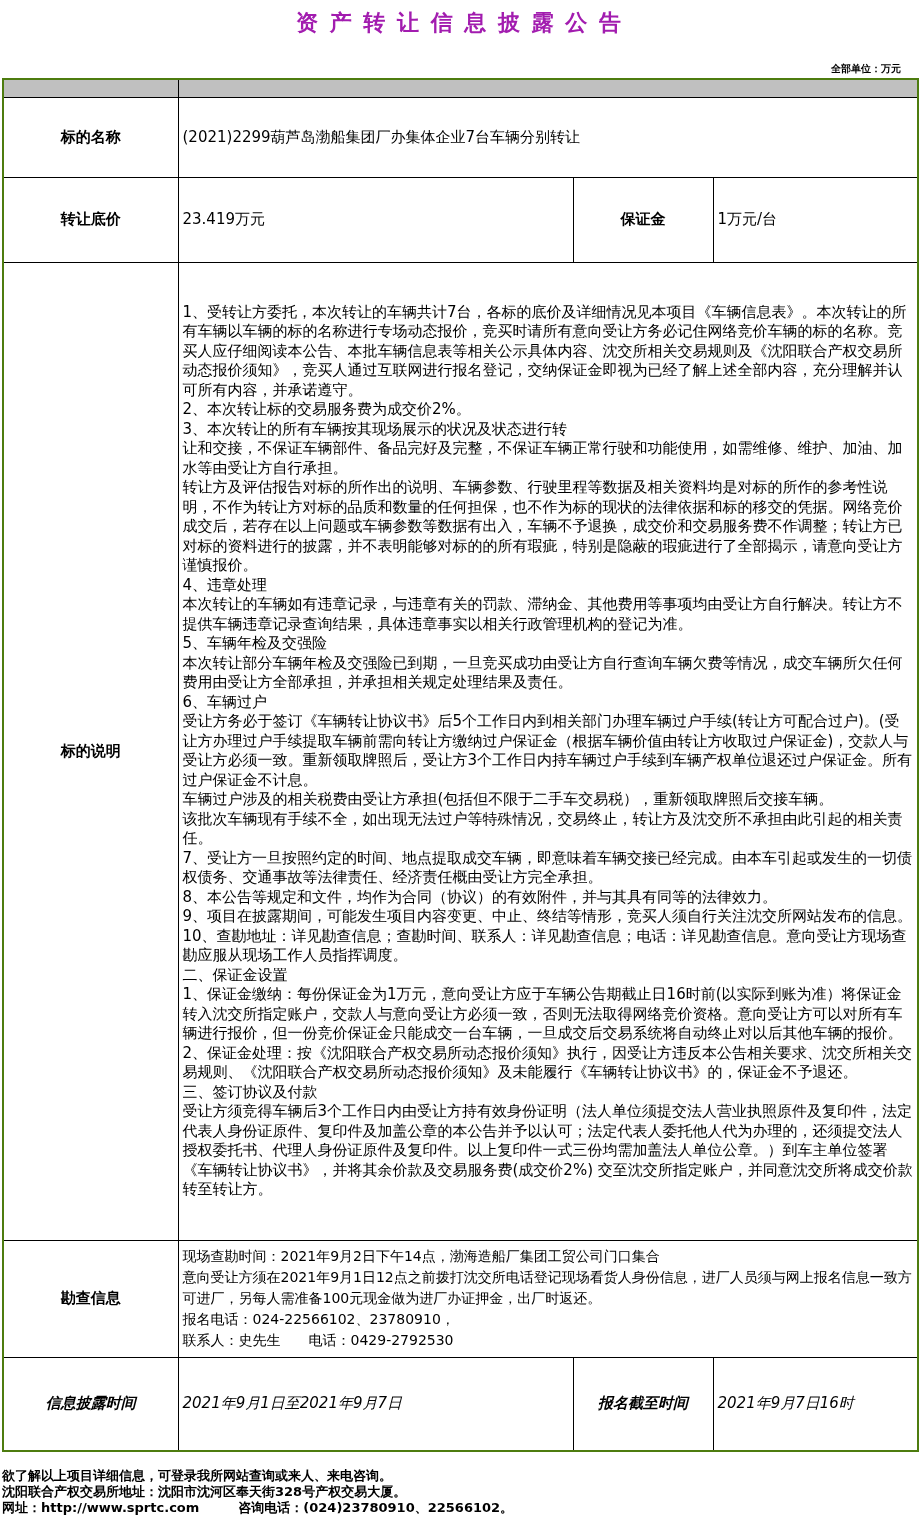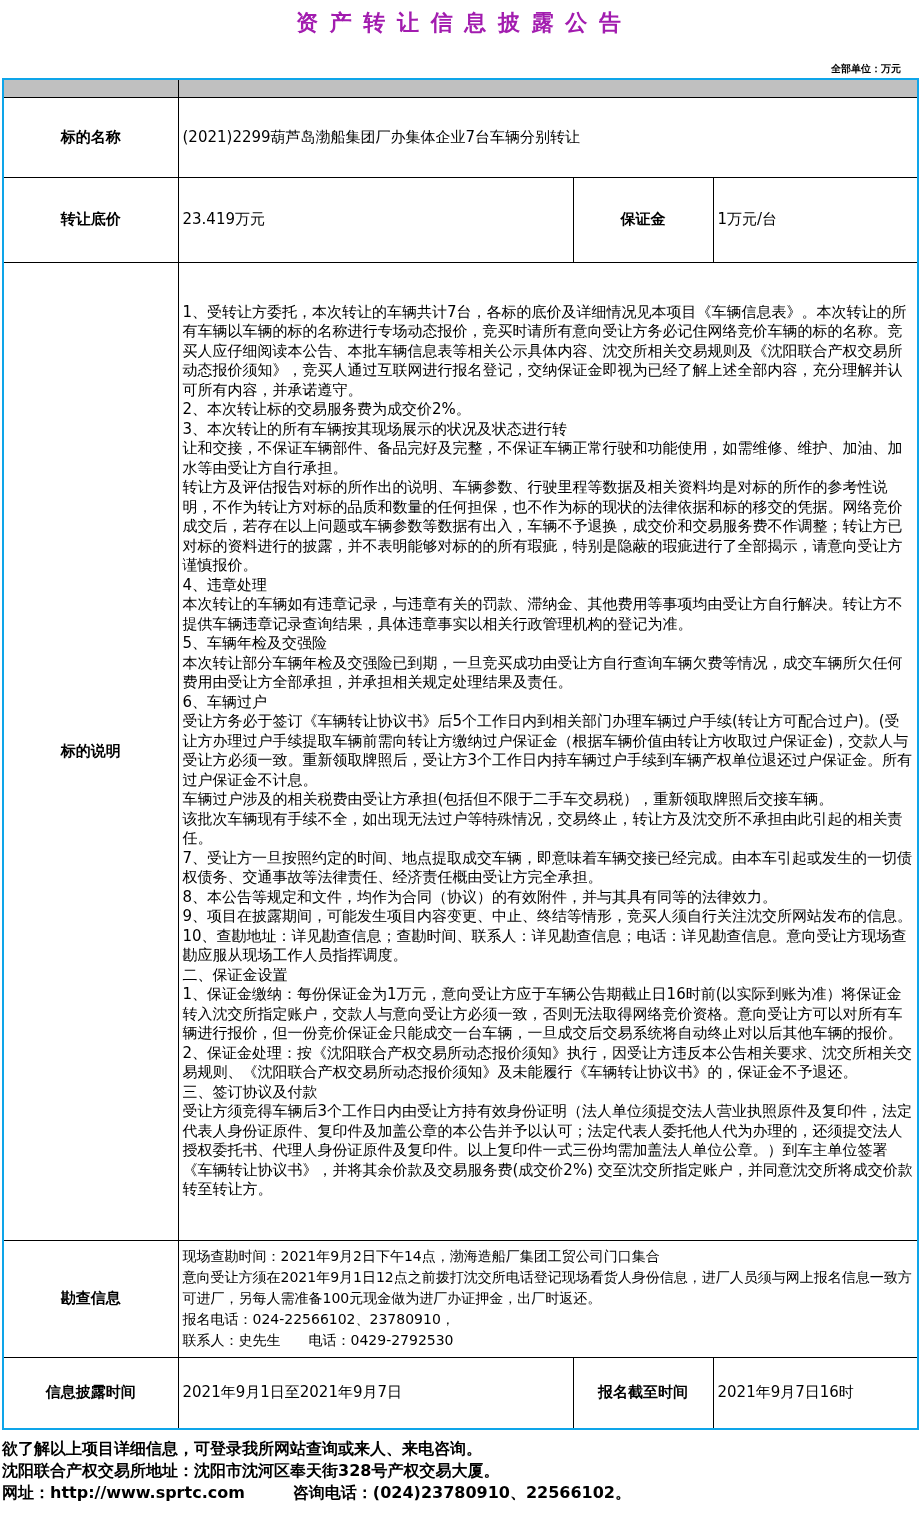--- a/index.html
+++ b/index.html
@@ -21,21 +21,21 @@
   .unit-note{
     margin:24px 16px 2px 0;
     text-align:right;
     font-size:10px;
     font-weight:bold;
   }
   table.announce{
     width:915px;
     border-collapse:collapse;
     table-layout:fixed;
-    border:2px solid #0ea5e9;
+    border:2px solid #4d7c0f;
   }
   table.announce td{
     border:1px solid #000;
     padding:2px 4px;
     box-sizing:border-box;
     vertical-align:middle;
     font-size:15px;
   }
   td.gray{background:#c0c0c0;height:18px;padding:0;}
   td.label{
@@ -59,26 +59,26 @@
   }
   .survey-wrap{
     white-space:pre-wrap;
     line-height:21px;
     font-size:14px;
   }
   .row-name{height:80px;}
   .row-price{height:85px;}
   .row-desc{height:978px;}
   .row-survey{height:117px;}
-  .row-time{height:72px;}
+  .row-time{height:94px;font-style:italic;}
   .footer{
-    margin-top:8px;
-    font-size:16px;
+    margin-top:16px;
+    font-size:13px;
     font-weight:bold;
-    line-height:22px;
+    line-height:16px;
     white-space:pre-wrap;
   }
 </style>
 </head>
 <body>
 
 <div class="doc-title">资 产 转 让 信 息 披 露 公 告</div>
 
 <div class="unit-note">全部单位：万元</div>
 

